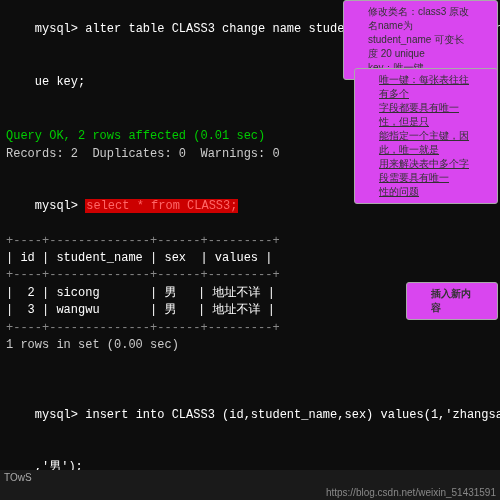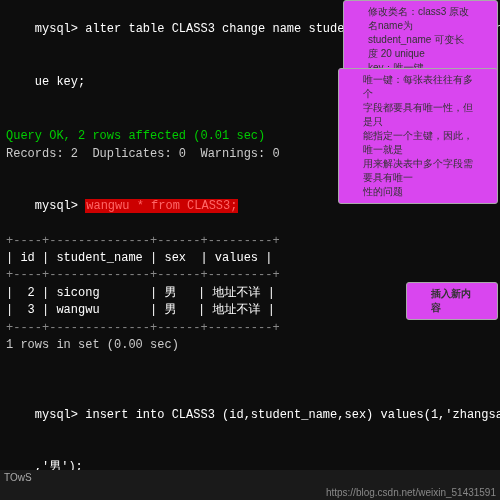--- a/index.html
+++ b/index.html
@@ -75,21 +75,21 @@
     <span class="cmd-text">ue key;</span>
   </div>
 
   <div class="line ok-text">Query OK, 2 rows affected (0.01 sec)</div>
 
   <div class="line info-text">Records: 2  Duplicates: 0  Warnings: 0</div>
 
   <div class="line">&nbsp;</div>
 
   <div class="line">
-    <span class="prompt">mysql&gt; </span><span class="cmd-highlight">wangwu * from CLASS3;</span>
+    <span class="prompt">mysql&gt; </span><span class="cmd-highlight">select * from CLASS3;</span>
   </div>
 
   <div class="line table-border">+----+--------------+------+---------+</div>
   <div class="line table-header">| id | student_name | sex  | values |</div>
   <div class="line table-border">+----+--------------+------+---------+</div>
   <div class="line table-data">|  2 | sicong       | 男   | 地址不详 |</div>
   <div class="line table-data">|  3 | wangwu       | 男   | 地址不详 |</div>
   <div class="line table-border">+----+--------------+------+---------+</div>
   <div class="line info-text">1 rows in set (0.00 sec)</div>
 
@@ -107,21 +107,21 @@
   <div class="line" style="background:#cc0000;">
     
   </div>
 
   <div class="note-box" style="top:0px; right:2px; width:155px; font-size:10px;">
     修改类名：class3 原改名name为<br>
     student_name 可变长度 20 unique<br>
     key：唯一键
   </div>
 
-  <div class="note-box" style="top:68px; right:2px; width:160px; font-size:10px;">
+  <div class="note-box" style="top:68px; right:2px; width:144px; font-size:10px;text-decoration:underline;">
     唯一键：每张表往往有多个<br>
     字段都要具有唯一性，但是只<br>
     能指定一个主键，因此，唯一就是<br>
     用来解决表中多个字段需要具有唯一<br>
     性的问题
   </div>
 
   <div class="note-box" style="top:282px; right:2px; width:92px; font-size:10px;font-weight:bold;">
     插入新内容
   </div>

